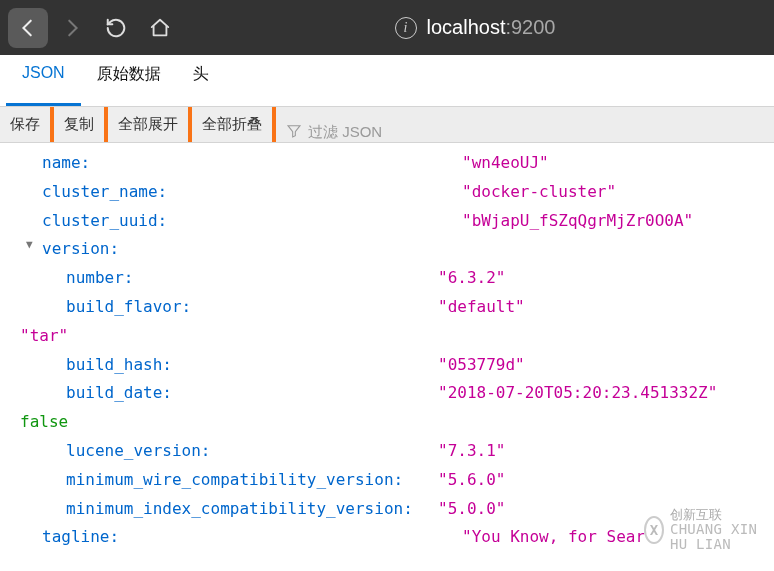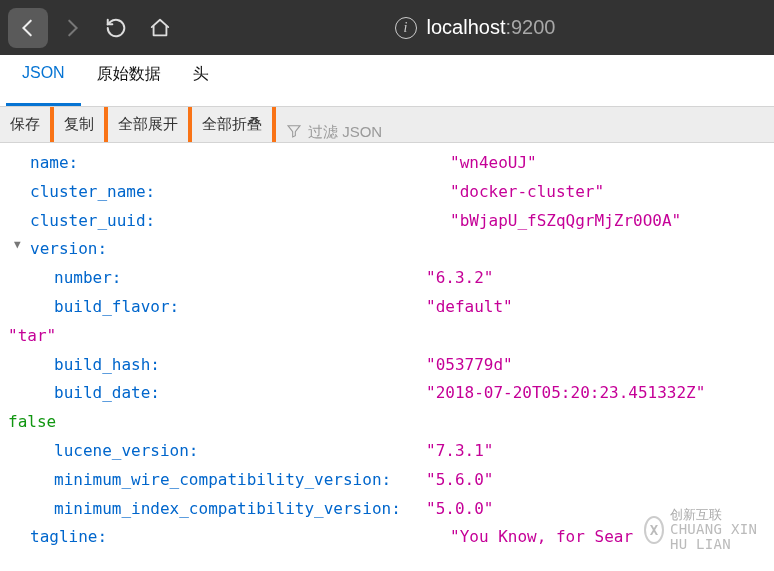--- a/index.html
+++ b/index.html
@@ -95,21 +95,21 @@
     border:none; outline:none; background:transparent;
     font-size:15px; color:#555;
     width: 160px;
   }
   .filter-input::placeholder { color:#9a9a9a; }
 
   .json-view {
     font-family: "Monaco", "Menlo", "Consolas", monospace;
     font-size: 16px;
     line-height: 1.8;
-    padding: 6px 0 0 8px;
+    padding: 6px 0 0 20px;
     position:relative;
   }
   .row { display:flex; white-space:pre; }
   .key { color:#0066cc; }
   .val-str { color:#c50097; }
   .val-kw { color:#109610; }
   .indent0 { padding-left: 22px; }
   .indent1 { padding-left: 46px; }
   .keycol { min-width: 418px; }
   .keycol.i0 { min-width: 442px; }

